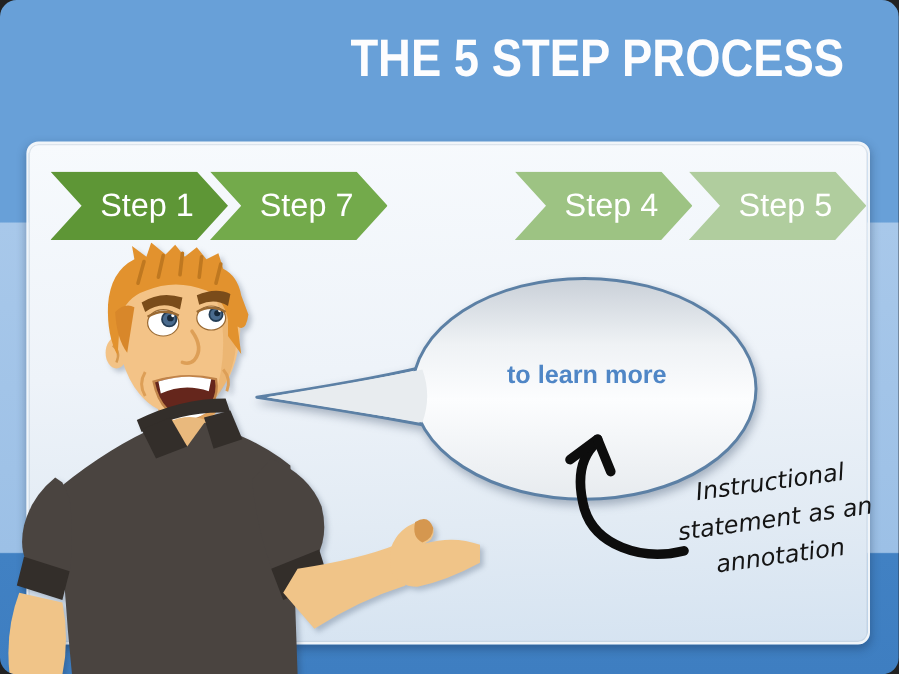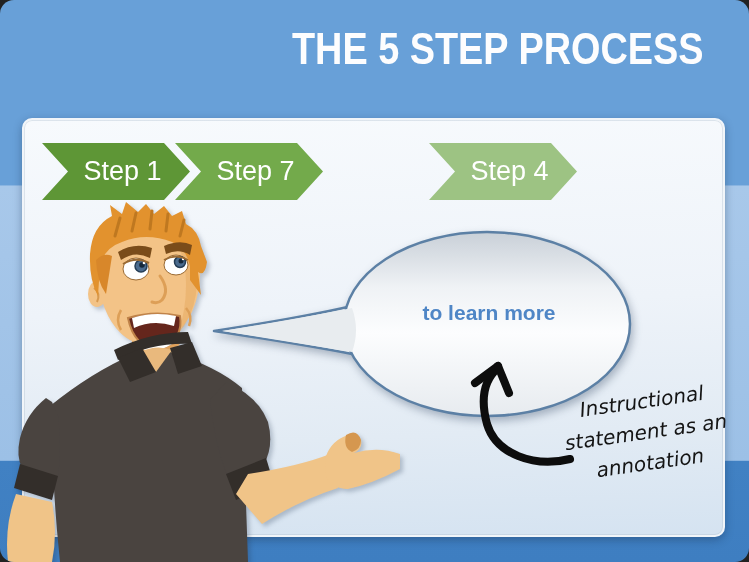--- a/index.html
+++ b/index.html
@@ -66,20 +66,23 @@
 
   <div class="panel">
     <div class="chevron" style="left: 18px; background: rgb(94, 150, 54);">
         <span>Step 1</span>
       </div>
     <div class="chevron" style="left: 151px; background: rgb(115, 170, 75);">
         <span>Step 7</span>
       </div>
     <div class="chevron" style="left: 405px; background: rgb(157, 195, 131);">
         <span>Step 4</span>
+      </div>
+    <div class="chevron" style="left: 550px; background: rgb(176, 205, 158);">
+        <span>Step 5</span>
       </div>
   </div>
 
   <svg class="character" viewBox="0 0 400 360" aria-hidden="true">
 
     <path d="M132,120 L180,120 L178,164 Q156,174 136,162 Z" fill="#f3c387"></path>
     <path d="M132,128 Q156,152 180,128 L180,142 Q156,160 132,142 Z" fill="#dfa15c"></path>
 
     <ellipse cx="97" cy="92" rx="9" ry="13" fill="#f3c387"></ellipse>
 

